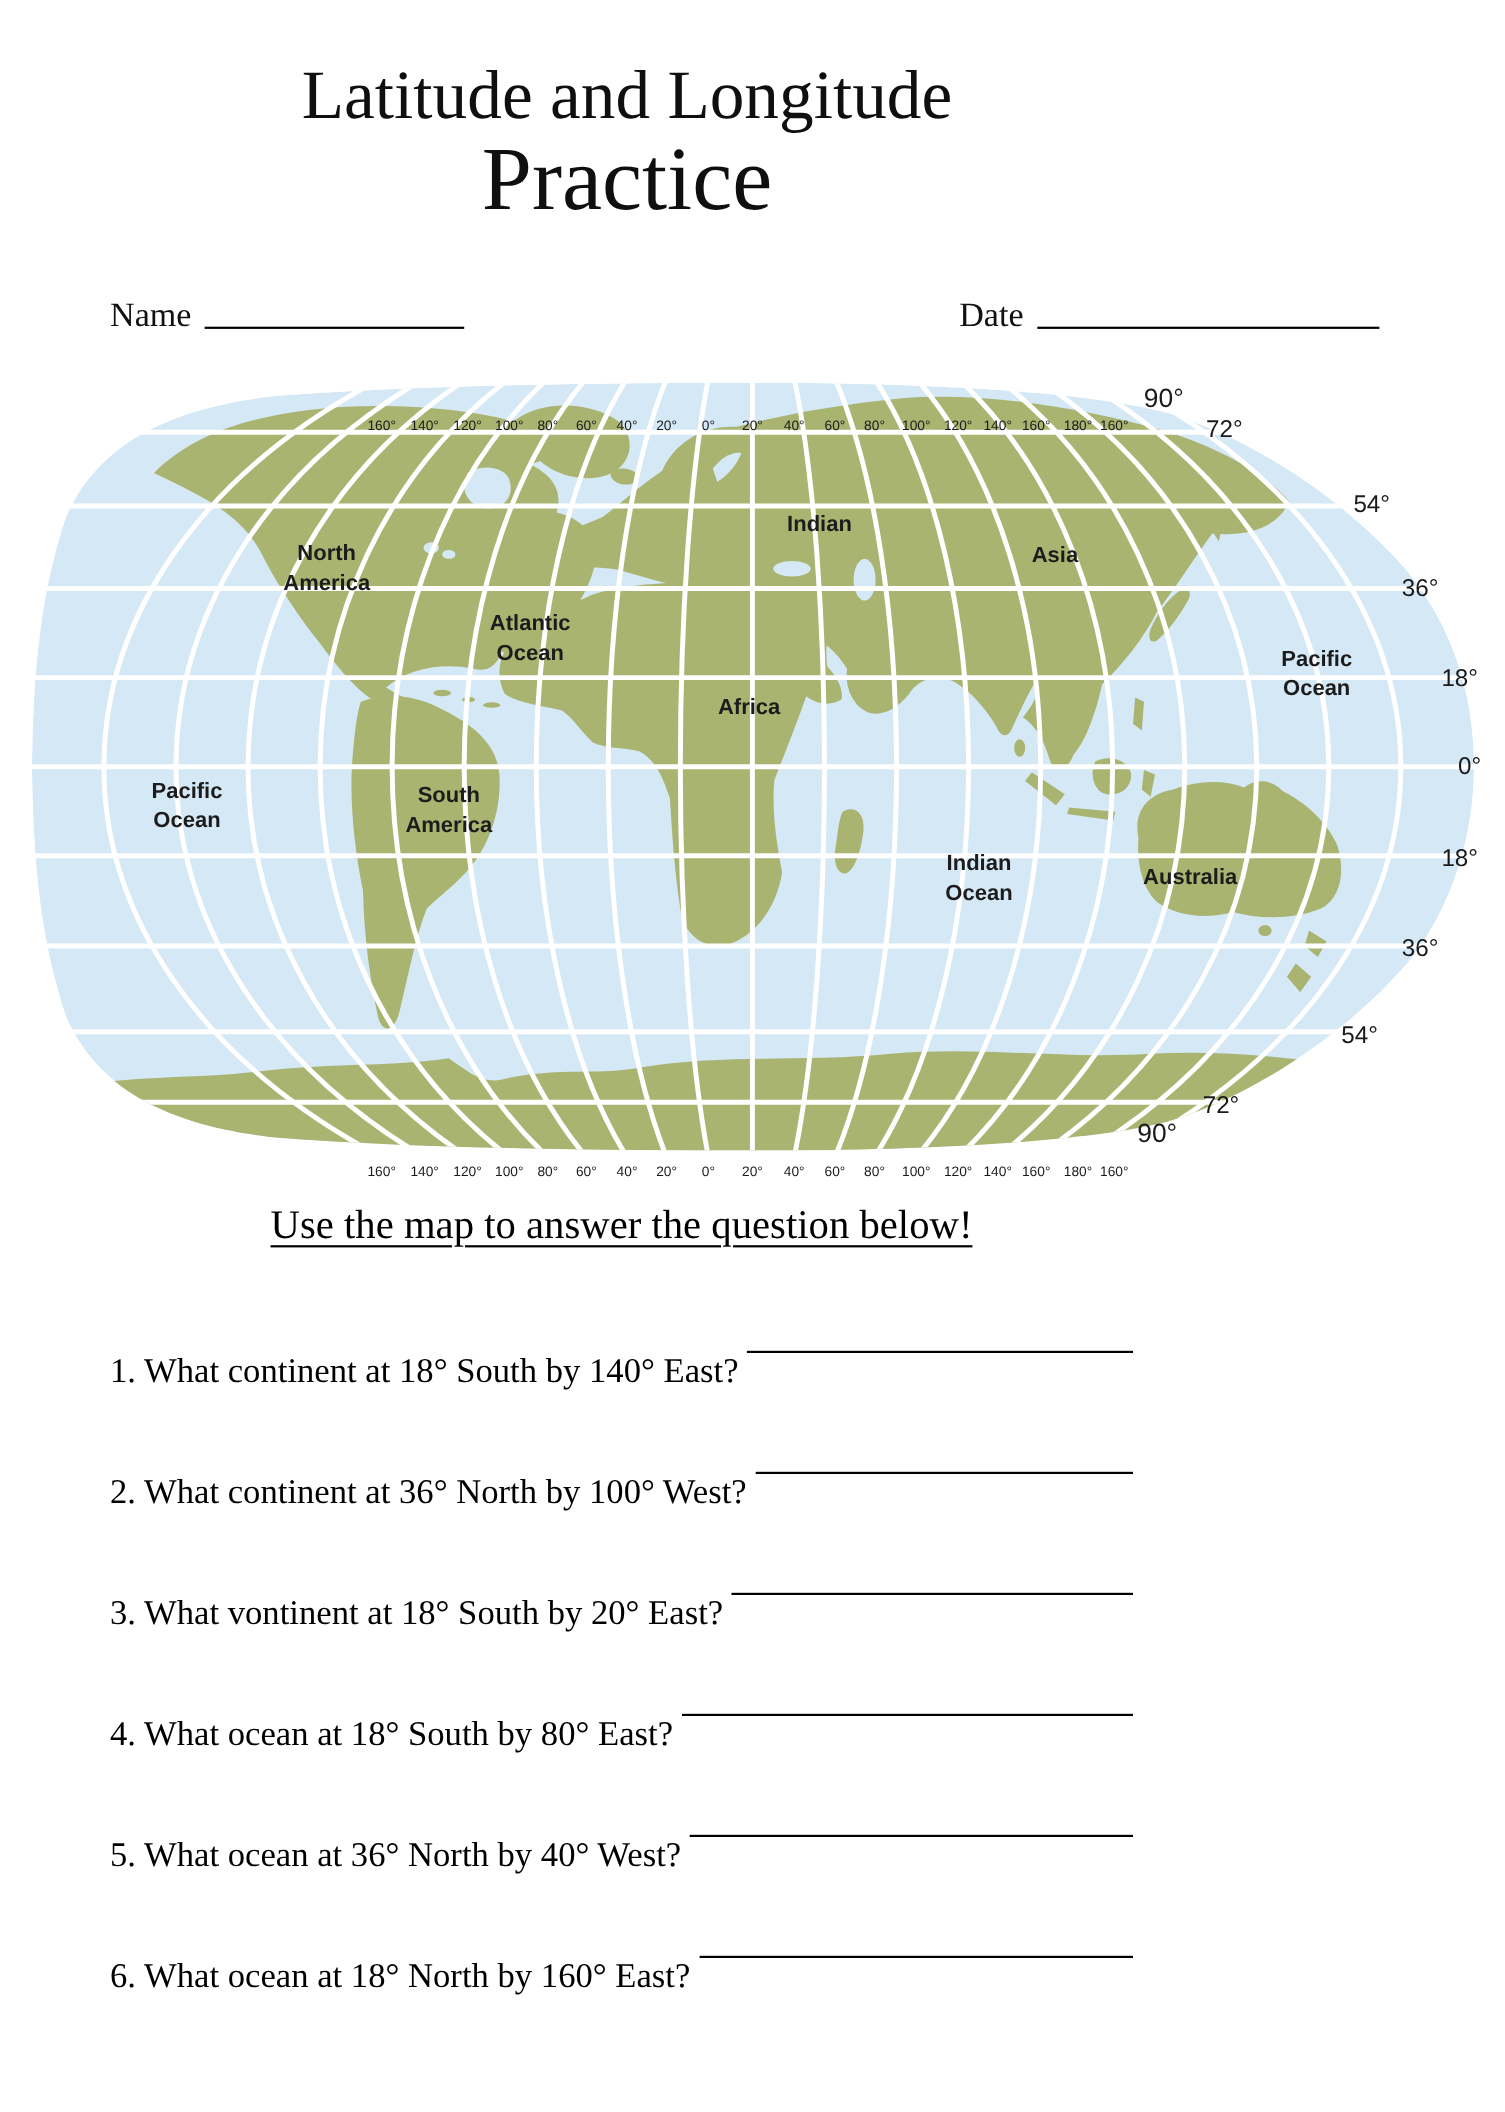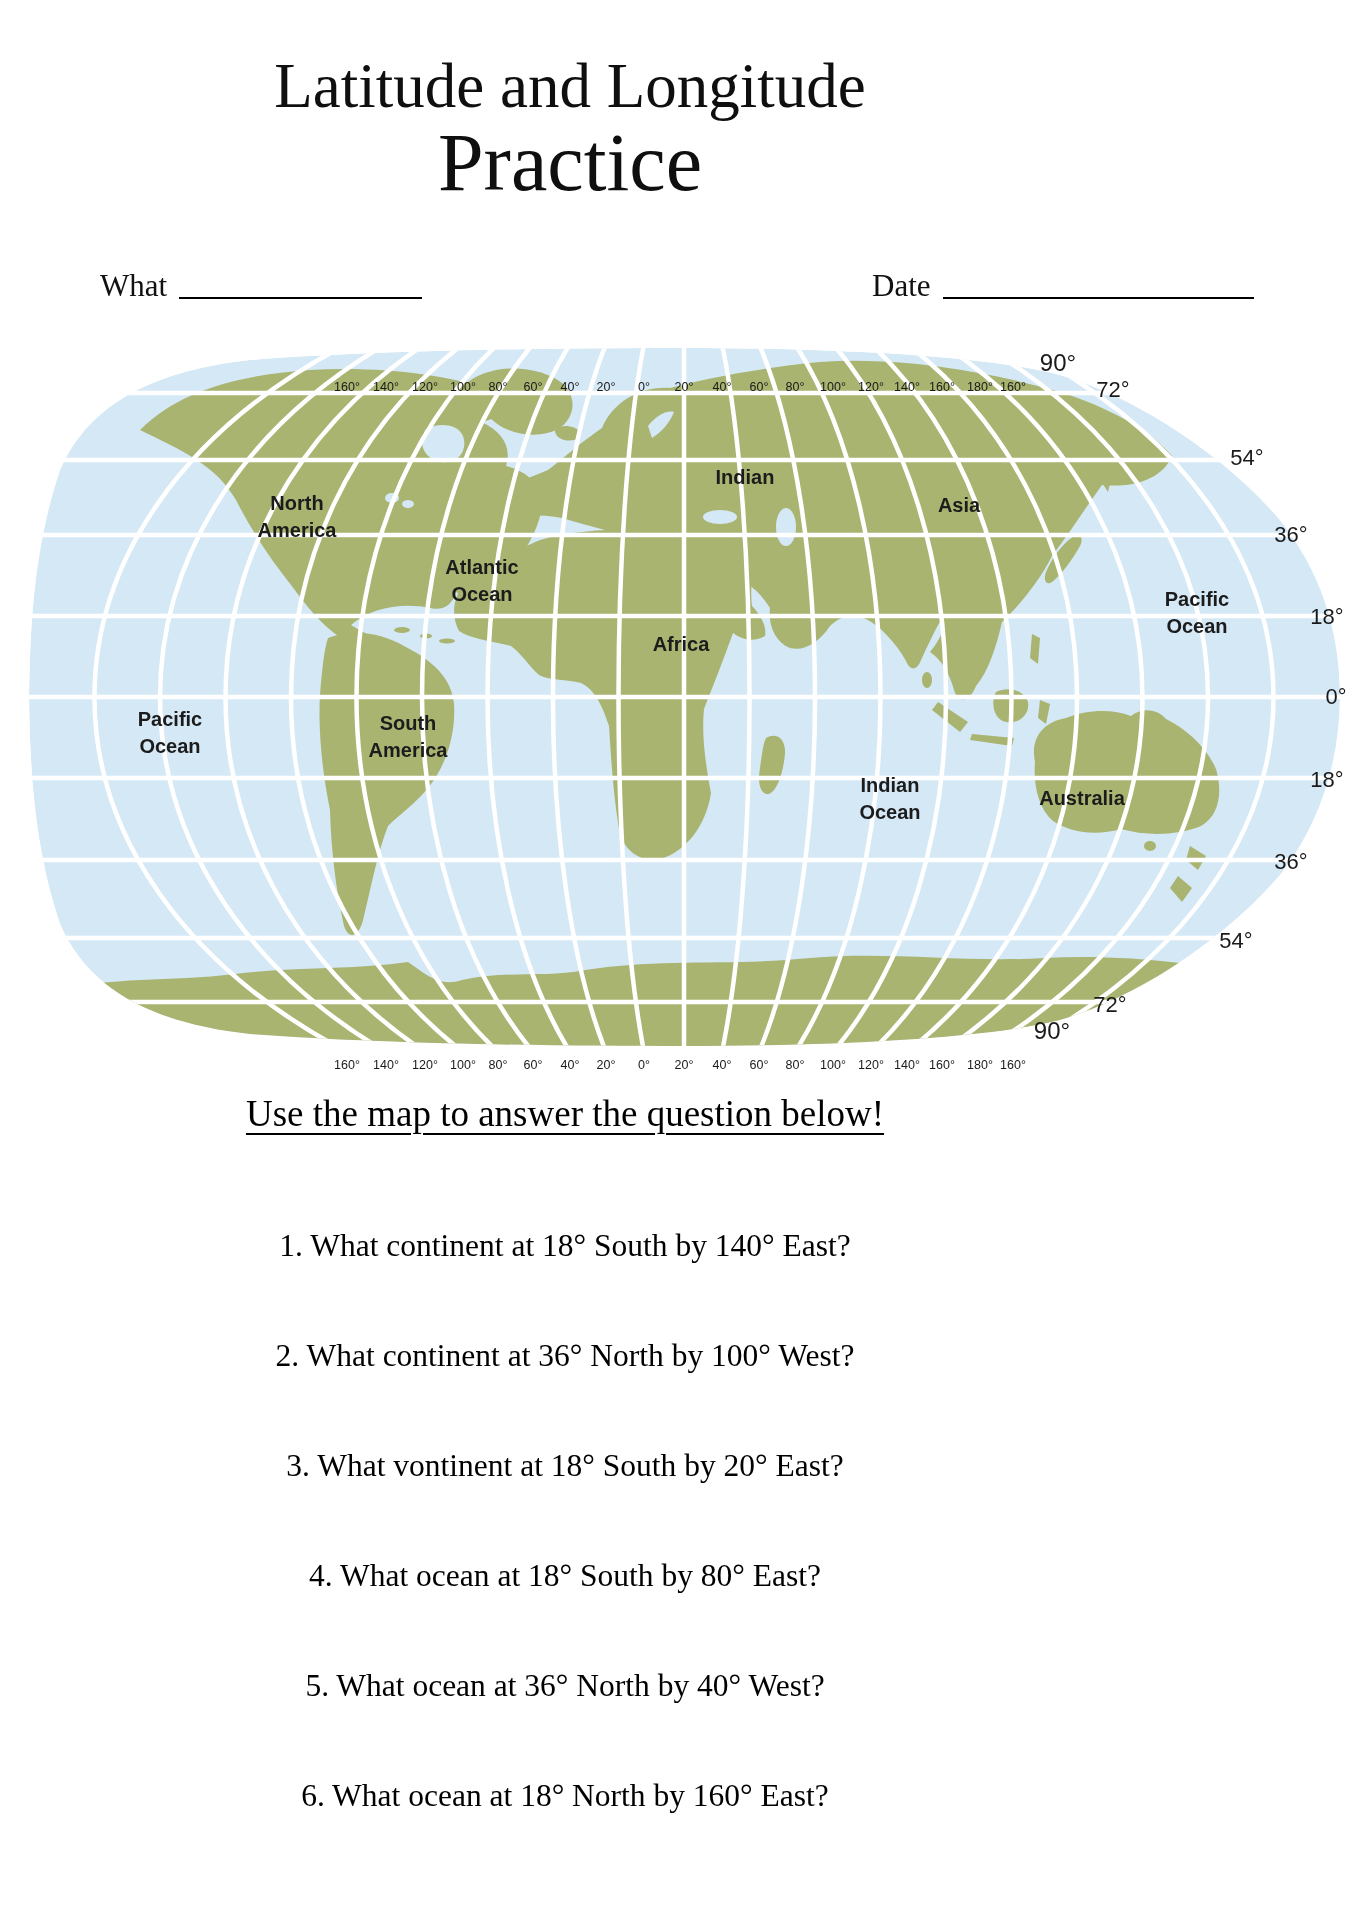--- a/index.html
+++ b/index.html
@@ -25,37 +25,37 @@
         font-family:"Liberation Sans", sans-serif;font-size:12.5px;color:#1a1a1a;
         white-space:nowrap;margin-top:21px;}
   .lat-label{position:absolute;transform:translate(-50%,-50%);
         font-family:"Liberation Sans", sans-serif;font-size:22px;color:#1a1a1a;
         white-space:nowrap;}
 
   .section-heading{position:absolute;top:1092px;left:0;width:1130px;text-align:center;
         font-size:37px;color:#000;text-decoration:underline;
         text-underline-offset:7px;text-decoration-thickness:2px;}
 
-  .q-row{position:absolute;left:100px;width:930px;display:flex;align-items:center;
-        font-size:31.5px;color:#000;height:44px;flex-direction:column;}
+  .q-row{position:absolute;left:100px;width:930px;display:flex;align-items:flex-start;
+        font-size:31.5px;color:#000;height:44px;}
   .q-text{white-space:nowrap;}
   .q-line{flex:1;border-bottom:2.5px solid #000;margin-left:8px;margin-bottom:5px;height:0;}
   .q-0{top:1228px;} .q-1{top:1338px;} .q-2{top:1448px;}
   .q-3{top:1558px;} .q-4{top:1668px;} .q-5{top:1778px;}
 </style>
 </head>
 <body>
 
 <div class="page">
 
   <div class="title-line1">Latitude and Longitude</div>
   <div class="title-line2">Practice</div>
 
   <div class="field-row name">
-    <span>What</span>
+    <span>Name</span>
     <div class="fill-line"></div>
   </div>
   <div class="field-row date">
     <span>Date</span>
     <div class="fill-line"></div>
   </div>
 
   <div class="map-wrap">
     <svg id="map-svg" width="1368" height="740" viewBox="0 0 1368 740">
         <defs>

